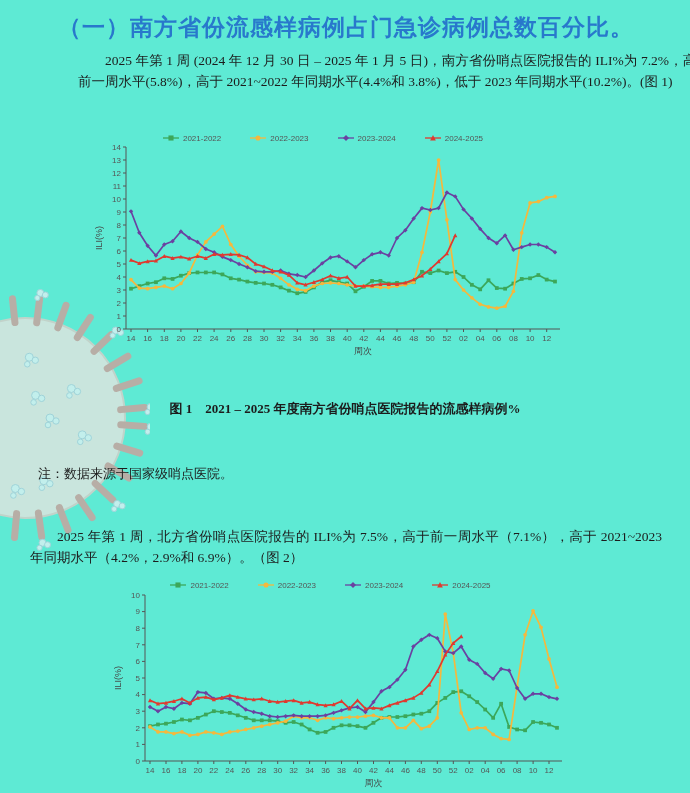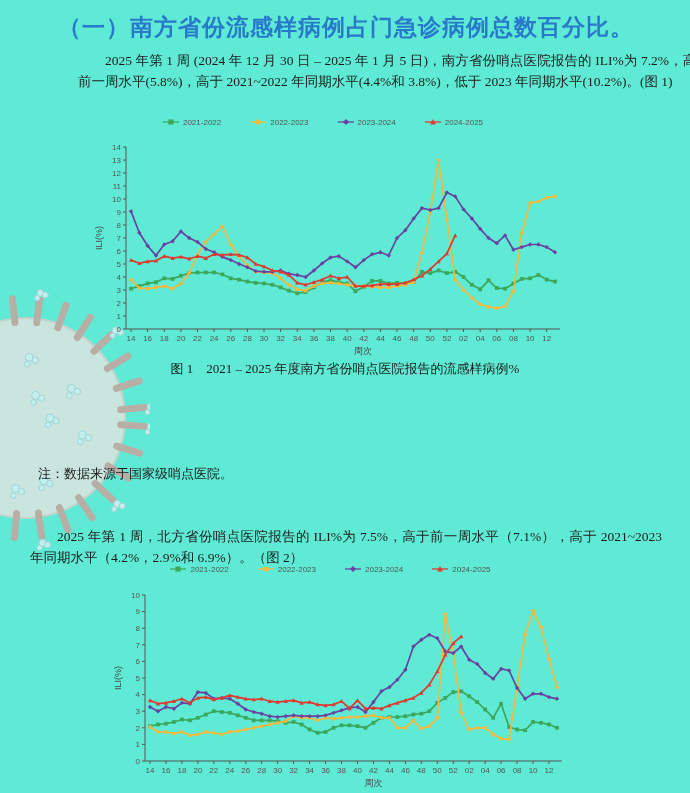--- a/index.html
+++ b/index.html
@@ -8,21 +8,21 @@
   .sec-title{position:absolute;color:#2878cc;font-weight:bold;font-size:23px;
              letter-spacing:1px;font-family:"Liberation Sans",sans-serif;white-space:nowrap;}
   .para{position:absolute;left:30px;width:632px;font-size:13.5px;line-height:20.5px;
         color:#1c1c1c;text-align:justify;text-indent:2em;
         font-family:"Liberation Serif",serif;}
   .note{position:absolute;left:38px;font-size:13px;color:#1c1c1c;
         font-family:"Liberation Serif",serif;margin-top:44px;}
   .caption{position:absolute;left:0;width:690px;text-align:center;font-size:13px;
            color:#1c1c1c;font-family:"Liberation Serif",serif;}
   .legend{position:absolute;left:70px;width:505px;display:flex;justify-content:center;
-          gap:28px;align-items:flex-start;}
+          gap:28px;align-items:flex-start;margin-top:16px;}
   .legend .item{display:flex;align-items:center;gap:3px;}
   .legend .lbl{font-size:8px;color:#555;font-family:"Liberation Sans",sans-serif;}
   .chartbox{position:absolute;}
   .tick{font:8px "Liberation Sans",sans-serif;fill:#555;}
   .axlab{font:9px "Liberation Sans",sans-serif;fill:#444;}
   .watermark{position:absolute;left:-80px;top:258px;width:230px;height:320px;pointer-events:none;}
 </style>
 </head>
 <body>
 
@@ -489,21 +489,21 @@
           <path d="M317.3529411764706 139.65L319.4429411764706 143.60999999999999L315.26294117647063 143.60999999999999Z" fill="#e0392f"></path>
           <path d="M325.6666666666667 136.4L327.75666666666666 140.35999999999999L323.5766666666667 140.35999999999999Z" fill="#e0392f"></path>
           <path d="M333.98039215686276 132.50000000000003L336.07039215686274 136.46L331.8903921568628 136.46Z" fill="#e0392f"></path>
           <path d="M342.29411764705884 125.99999999999999L344.3841176470588 129.95999999999998L340.20411764705887 129.95999999999998Z" fill="#e0392f"></path>
           <path d="M350.6078431372549 118.19999999999999L352.6978431372549 122.16L348.51784313725494 122.16Z" fill="#e0392f"></path>
           <path d="M358.921568627451 110.4L361.01156862745097 114.36000000000001L356.831568627451 114.36000000000001Z" fill="#e0392f"></path>
           <path d="M367.2352941176471 92.19999999999999L369.32529411764705 96.16L365.1452941176471 96.16Z" fill="#e0392f"></path>
         </g>
       </svg></div>
 
-  <div class="caption" style="top:360px;">图 1　2021 – 2025 年度南方省份哨点医院报告的流感样病例%</div>
+  <div class="caption" style="top:400px;font-weight:bold;">图 1　2021 – 2025 年度南方省份哨点医院报告的流感样病例%</div>
 
   <div class="note" style="top:421px;">注：数据来源于国家级哨点医院。</div>
 
 
   <div class="para" style="top:503px;margin-top:24px;">2025 年第 1 周，北方省份哨点医院报告的 ILI%为 7.5%，高于前一周水平（7.1%），高于 2021~2023 年同期水平（4.2%，2.9%和 6.9%）。（图 2）</div>
 
   <div class="legend" style="top:564px;left:95px;width:470px;">
       <span class="item">
         <svg width="18" height="10" viewBox="0 0 18 10">
           <line x1="1" y1="5" x2="17" y2="5" stroke="#3ca75a" stroke-width="1.3"></line>

